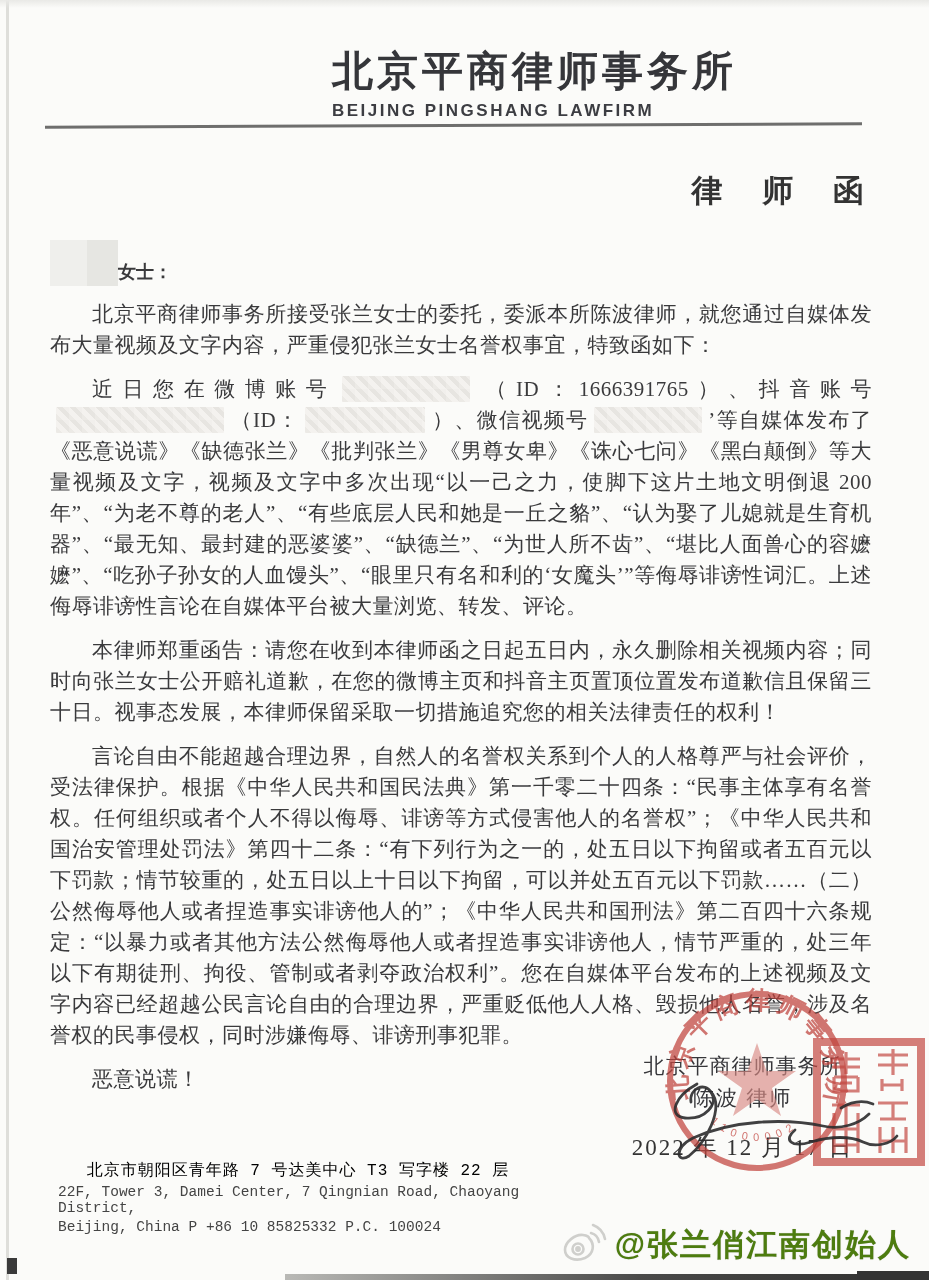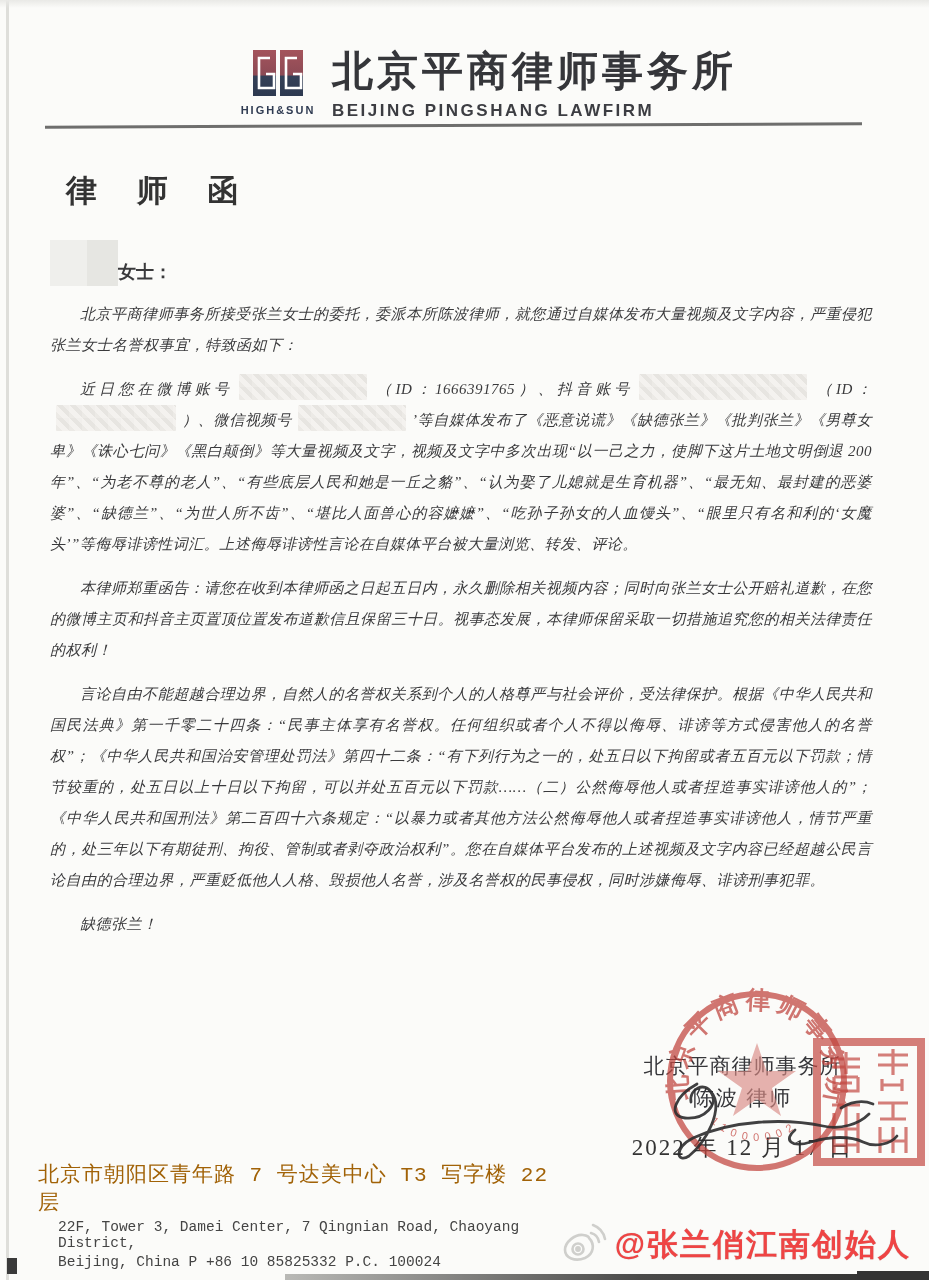--- a/index.html
+++ b/index.html
@@ -25,108 +25,87 @@
   .firm-names{position:absolute;left:332px;top:4px;width:430px;}
   .firm-cn{font-size:41px;font-weight:bold;color:#35363a;letter-spacing:4px;
     font-family:"Liberation Sans",sans-serif;white-space:nowrap;}
   .firm-en{font-family:"Liberation Sans",sans-serif;font-size:17px;font-weight:bold;
     color:#3c3d42;letter-spacing:2.5px;margin-top:2px;white-space:nowrap;}
   .header-rule{position:absolute;left:45px;top:124px;width:817px;height:3px;background:#555;
     transform:rotate(-0.25deg);opacity:.85;}
 
   
   .letter{position:absolute;left:50px;top:142px;width:830px;}
-  .doc-title{text-align:left;font-size:31px;font-weight:bold;letter-spacing:16px;
+  .doc-title{text-align:right;font-size:31px;font-weight:bold;letter-spacing:16px;
     color:#333;margin:28px 0 0 0;text-indent:16px;}
   .recipient-row{margin-top:28px;height:46px;position:relative;}
   .recipient-redact{display:inline-block;width:68px;height:46px;vertical-align:bottom;
     background:linear-gradient(to right,#efefec 55%,#e6e6e2 55%);}
   .recipient-suffix{font-size:18px;font-weight:bold;color:#3a3a3c;vertical-align:bottom;
     display:inline-block;padding-bottom:2px;}
-  p.para{font-size:15px;line-height:31px;letter-spacing:.5px;margin:13px 8px 0 0;
-    text-align:justify;text-indent:2em;font-style:italic;}
+  p.para{font-size:21px;line-height:31px;letter-spacing:.5px;margin:13px 8px 0 0;
+    text-align:justify;text-indent:2em;}
   .redact{display:inline-block;height:26px;vertical-align:-6px;margin:0 6px;
     background-image:linear-gradient(45deg,#eceae6 25%,#f4f2ef 25%,#f4f2ef 50%,#e7e5e1 50%,#e7e5e1 75%,#f1efec 75%);
     background-size:13px 13px;border-radius:1px;}
   .redact.r1{width:128px;} .redact.r2{width:168px;} .redact.r3{width:120px;} .redact.r4{width:108px;}
 
   
   .sign-block{position:absolute;left:600px;top:1052px;width:285px;text-align:center;}
   .sign-firm{font-size:21px;letter-spacing:1px;color:#36363a;}
   .sign-lawyer{font-size:21px;letter-spacing:2px;color:#36363a;margin-top:4px;}
   .sign-date{font-size:23px;letter-spacing:2px;color:#333;margin-top:20px;}
 
   .seal-round{position:absolute;left:663px;top:985px;width:188px;height:188px;pointer-events:none;}
   .seal-square{position:absolute;left:812px;top:1037px;width:114px;height:130px;pointer-events:none;}
   .sign-scribble{position:absolute;left:645px;top:1078px;width:265px;height:95px;pointer-events:none;}
 
   
   .footer{position:absolute;left:38px;top:1160px;width:520px;}
-  .footer-cn{font-size:21px;color:#a16207;letter-spacing:1px;
-    font-family:"Liberation Mono","DejaVu Sans Mono",monospace;}
+  .footer-cn{font-size:16px;color:#000000;letter-spacing:1px;
+    font-family:"Liberation Mono","DejaVu Sans Mono",monospace;text-align:center;}
   .footer-en{font-size:14.5px;color:#444;margin-top:3px;
     font-family:"Liberation Mono","DejaVu Sans Mono",monospace;margin-left:20px;}
 
   
   .watermark{position:absolute;right:18px;top:1222px;display:flex;align-items:center;gap:8px;}
-  .wm-text{font-size:31px;font-weight:bold;color:#ef4444;letter-spacing:2px;
+  .wm-text{font-size:31px;font-weight:bold;color:#4d7c0f;letter-spacing:2px;
     font-family:"Liberation Sans",sans-serif;text-shadow:0 0 1px #c2c2bf;}
 </style>
 </head>
 <body>
 
 <div class="edge-left"></div>
 <div class="edge-top"></div>
 <div class="bottom-strip"></div>
 <div class="bottom-strip-dark"></div>
 <div class="bottom-nub"></div>
 
 <div class="header">
-  <div class="logo-wrap">
-    <span class="logo-glyphs">
-      <svg width="58" height="50" viewBox="0 0 58 50">
-        <defs>
-          <linearGradient id="lg1" x1="0" y1="0" x2="0" y2="1">
-            <stop offset="0" stop-color="#a4545c"></stop>
-              <stop offset="0.55" stop-color="#8c4a55"></stop>
-            <stop offset="0.56" stop-color="#354158"></stop>
-              <stop offset="1" stop-color="#2d3950"></stop>
-          </linearGradient>
-        </defs>
-        <rect x="4" y="2" width="23" height="46" fill="url(#lg1)"></rect>
-        <rect x="31" y="2" width="23" height="46" fill="url(#lg1)"></rect>
-        <g fill="none" stroke="#ffffff" stroke-width="2.6">
-          <path d="M21 10 h-11 v30 h15 v-14 h-8"></path>
-          <path d="M48 10 h-11 v30 h15 v-14 h-8"></path>
-        </g>
-      </svg>
-    </span>
-    <div class="logo-name">HIGH&amp;SUN</div>
-  </div>
   <div class="firm-names">
     <div class="firm-cn">北京平商律师事务所</div>
     <div class="firm-en">BEIJING PINGSHANG LAWFIRM</div>
   </div>
 </div>
 <div class="header-rule"></div>
 
 <div class="letter">
   <div class="doc-title">律 师 函</div>
 
   <div class="recipient-row">
     <span class="recipient-redact"></span><span class="recipient-suffix">女士：</span>
   </div>
 
   <p class="para">北京平商律师事务所接受张兰女士的委托，委派本所陈波律师，就您通过自媒体发布大量视频及文字内容，严重侵犯张兰女士名誉权事宜，特致函如下：</p>
 
   <p class="para"><span>近日您在微博账号</span><span class="redact r1"></span><span>（ID：1666391765）、抖音账号</span><span class="redact r2"></span><span>（ID：</span><span class="redact r3"></span><span>）、微信视频号</span><span class="redact r4"></span><span>’等自媒体发布了《恶意说谎》《缺德张兰》《批判张兰》《男尊女卑》《诛心七问》《黑白颠倒》等大量视频及文字，视频及文字中多次出现“以一己之力，使脚下这片土地文明倒退 200 年”、“为老不尊的老人”、“有些底层人民和她是一丘之貉”、“认为娶了儿媳就是生育机器”、“最无知、最封建的恶婆婆”、“缺德兰”、“为世人所不齿”、“堪比人面兽心的容嬷嬷”、“吃孙子孙女的人血馒头”、“眼里只有名和利的‘女魔头’”等侮辱诽谤性词汇。上述侮辱诽谤性言论在自媒体平台被大量浏览、转发、评论。</span></p>
 
   <p class="para">本律师郑重函告：请您在收到本律师函之日起五日内，永久删除相关视频内容；同时向张兰女士公开赔礼道歉，在您的微博主页和抖音主页置顶位置发布道歉信且保留三十日。视事态发展，本律师保留采取一切措施追究您的相关法律责任的权利！</p>
   <p class="para">言论自由不能超越合理边界，自然人的名誉权关系到个人的人格尊严与社会评价，受法律保护。根据《中华人民共和国民法典》第一千零二十四条：“民事主体享有名誉权。任何组织或者个人不得以侮辱、诽谤等方式侵害他人的名誉权”；《中华人民共和国治安管理处罚法》第四十二条：“有下列行为之一的，处五日以下拘留或者五百元以下罚款；情节较重的，处五日以上十日以下拘留，可以并处五百元以下罚款……（二）公然侮辱他人或者捏造事实诽谤他人的”；《中华人民共和国刑法》第二百四十六条规定：“以暴力或者其他方法公然侮辱他人或者捏造事实诽谤他人，情节严重的，处三年以下有期徒刑、拘役、管制或者剥夺政治权利”。您在自媒体平台发布的上述视频及文字内容已经超越公民言论自由的合理边界，严重贬低他人人格、毁损他人名誉，涉及名誉权的民事侵权，同时涉嫌侮辱、诽谤刑事犯罪。</p>
-  <p class="para">缺德张兰！</p>
+  <p class="para">恶意说谎！</p>
 </div>
 
 <div class="sign-block">
   <div class="sign-firm">北京平商律师事务所</div>
   <div class="sign-lawyer">陈波  律师</div>
   <div class="sign-date">2022 年 12 月 17 日</div>
 </div>
 
 <div class="seal-round">
   <svg width="188" height="188" viewBox="0 0 188 188">

